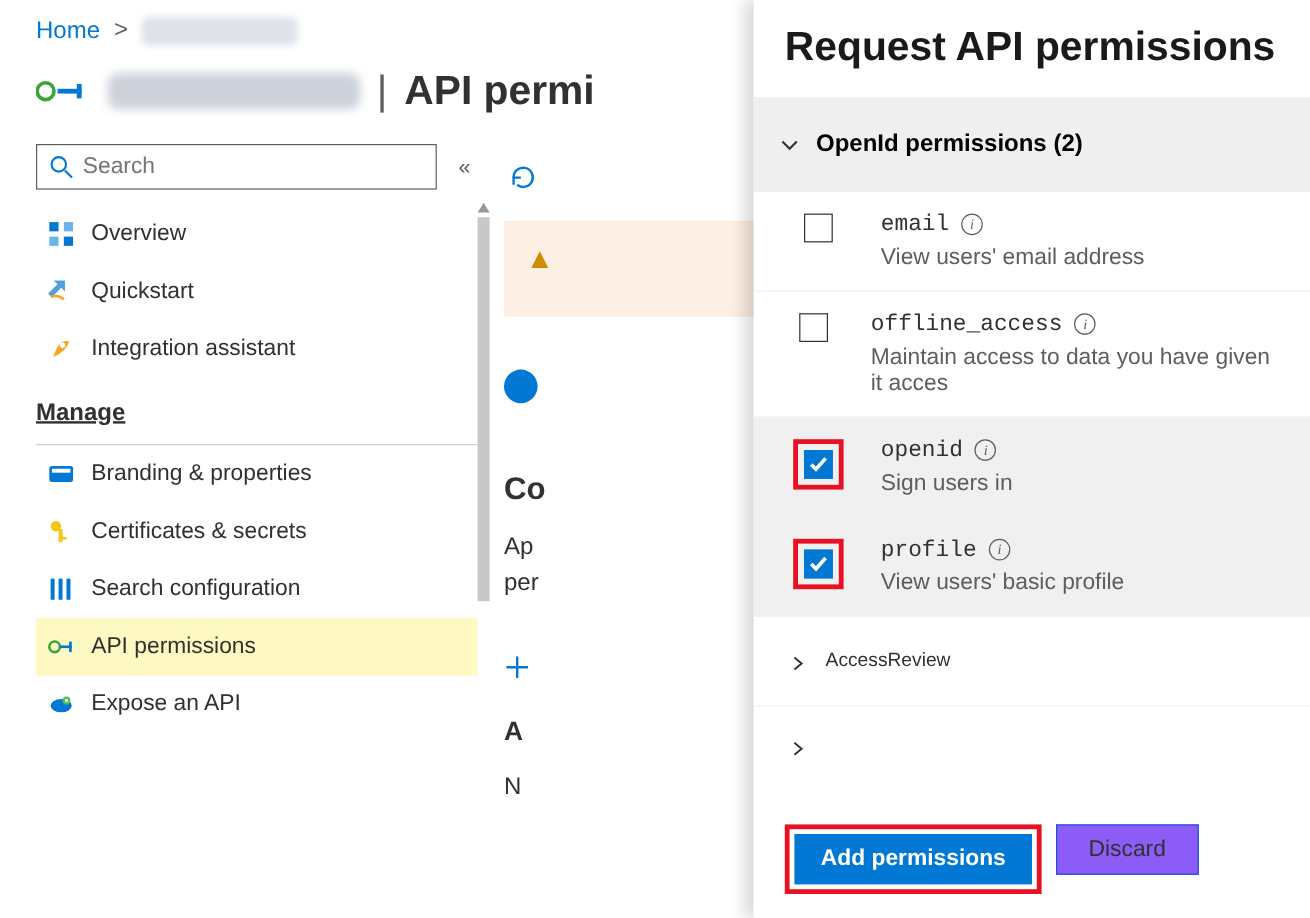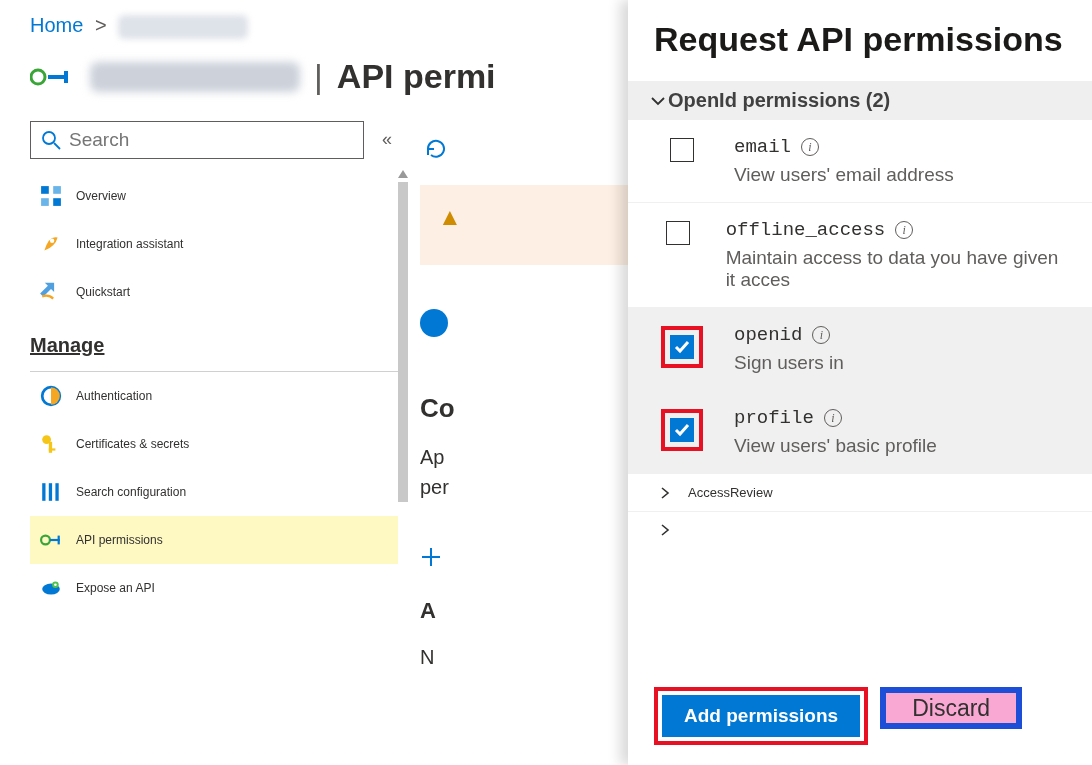--- a/index.html
+++ b/index.html
@@ -17,57 +17,57 @@
   .sidebar { width: 370px; flex-shrink: 0; position: relative; }
   .search-row { display: flex; align-items: center; gap: 10px; margin-bottom: 12px; }
   .search-box { flex: 1; border: 1px solid #605e5c; height: 38px; display: flex; align-items: center; padding: 0 10px; gap: 8px; }
   .search-box input { border: none; outline: none; font-size: 19px; flex: 1; color: #8b5cf6; font-family: inherit; }
   .search-ico { width: 20px; height: 20px; }
   .collapse-chev { font-size: 18px; color: #605e5c; padding: 4px 8px; cursor: pointer; }
   .nav-items { position: relative; border-top:1px solid transparent; }
   .scrollbar-track { position: absolute; right: -8px; top: -2px; width: 10px; height: 560px; background:#fff; }
   .scrollbar-up { width:0;height:0;border-left:5px solid transparent;border-right:5px solid transparent;border-bottom:8px solid #999;margin-bottom:4px; }
   .scrollbar-thumb { width:10px;height:320px;background:#c8c8c8;border-radius:0; }
-  .nav-item { display: flex; align-items: center; gap: 14px; padding: 13px 10px; font-size: 12px; cursor: pointer; }
+  .nav-item { display: flex; align-items: center; gap: 14px; padding: 13px 10px; font-size: 19px; cursor: pointer; }
   .nav-item.selected { background: #fef9c3; }
   .nav-icon { width: 22px; height: 22px; display:flex; align-items:center; justify-content:center; }
   .section-label { padding: 18px 0 10px; font-size: 20px; font-weight: 600; color: #323130; text-decoration: underline; }
   .section-divider { border-top: 1px solid #d0d0d0; margin-top:4px; }
   .main-area { flex: 1; padding-top: 8px; font-size:20px; color:#323130; }
   .refresh-btn { color:#0078d4; display:flex; align-items:center; gap:8px; font-size:20px; padding:8px 4px;}
   .warning-box { background:#fdefe3; height:80px; margin-top:16px;}
   .warning-tri { color:#cf8c00; font-size:24px; padding:18px 0 0 18px;}
   .info-row { display:flex; align-items:center; gap:16px; margin-top:44px;}
   .info-dot { width:28px;height:28px;border-radius:50%;background:#0078d4; }
   .conf-heading{font-size:26px;font-weight:600;margin-top:56px;}
   .conf-text{font-size:20px;margin-top:18px;line-height:1.5;}
   .plus-row{display:flex;align-items:center;gap:10px;font-size:20px;color:#0078d4;margin-top:44px;}
   .api-heading{font-size:22px;font-weight:600;margin-top:30px;}
   
   .panel { position: absolute; top: 0; right: 0; width: 464px; height: 765px; background: #fff; box-shadow: -8px 0 12px rgba(0,0,0,0.15); display:flex; flex-direction:column; }
   .panel-title { padding: 20px 26px 22px; font-size: 34px; font-weight: 700; color: #1b1a19; }
-  .group-header { background: #efefef; padding: 8px 22px; font-size: 20px; font-weight: 600; display:flex; align-items:center; gap:2px; color:#404040; }
+  .group-header { background: #efefef; padding: 28px 22px; font-size: 20px; font-weight: 600; display:flex; align-items:center; gap:14px; color:#000000; }
   .chev { width:16px;height:16px; }
   .perm-row { display:flex; gap:22px; padding: 16px 20px 16px 24px; border-bottom:1px solid #f0f0f0; }
   .perm-row.sel { background:#f0f0f0;text-align:right; }
   .cb-wrap { width: 60px; display:flex; align-items:flex-start; justify-content:center; padding-top:2px;}
   .checkbox { width: 24px; height: 24px; border: 1px solid #323130; background:#fff; display:flex;align-items:center;justify-content:center; }
   .checkbox.checked { background:#0078d4; border-color:#0078d4; }
   .checkmark { stroke:#fff; stroke-width:3; fill:none; }
   .highlight-box { border: 4px solid #e81123; padding: 5px; }
   .perm-details { display:flex;flex-direction:column;gap:6px; }
   .perm-name-row { display:flex;align-items:center;gap:10px; }
   .perm-name { font-size: 19px; color:#323130;font-family:Liberation Mono, monospace; }
   .info-icon { width:18px;height:18px;border:1px solid #605e5c;border-radius:50%;font-size:12px;display:flex;align-items:center;justify-content:center;color:#605e5c;font-style:italic;font-family:Georgia,serif; }
   .perm-desc { font-size: 19px; color:#605e5c; }
-  .group-row-collapsed { display:flex;align-items:flex-end;gap:16px;padding:11px 30px;font-size:13px;font-weight:400; border-bottom:1px solid #f0f0f0;}
+  .group-row-collapsed { display:flex;align-items:flex-end;gap:16px;padding:28px 30px;font-size:16px;font-weight:400; border-bottom:1px solid #f0f0f0;}
   .chev-right{width:14px;height:14px;}
   .panel-footer { display:flex; gap:12px; padding:20px 26px; }
   .btn-primary { background:#0078d4;color:#fff;border:none;font-size:19px;font-weight:600;padding:0 22px;height:42px;cursor:pointer; }
-  .btn-secondary { background:#f9a8d4;color:#323130;border:6px solid #1d4ed8;font-size:23px;padding:0 26px;height:42px;cursor:pointer;font-weight:400; }
+  .btn-secondary { background:#8b5cf6;color:#323130;border:1px solid #1d4ed8;font-size:19px;padding:0 26px;height:42px;cursor:pointer;font-weight:400; }
   .footer-highlight { border:4px solid #e81123; padding:4px; display:inline-block; }
 </style>
 </head>
 <body>
 
 <div class="breadcrumb">
   <a>Home</a>
   <span class="sep">&gt;</span>
   <span class="blur-pill"></span>
 </div>
@@ -115,47 +115,47 @@
               <rect x="12" y="1" width="7" height="7" fill="#69b4e8"></rect>
               <rect x="1" y="12" width="7" height="7" fill="#69b4e8"></rect>
               <rect x="12" y="12" width="7" height="7" fill="#0078d4"></rect>
             </svg>
           </span>
         <span>Overview</span>
       </div>
       <div class="nav-item">
         <span class="nav-icon">
             <svg viewBox="0 0 20 20">
+              <path d="M6 2 l6 6 h-4 v10 h-4 v-10 h-4 z" fill="#50a0e0" transform="rotate(45 10 10)"></path>
+              <path d="M2 14 q6 -2 10 2" stroke="#f5a623" stroke-width="2" fill="none"></path>
+            </svg>
+          </span>
+        <span>Quickstart</span>
+      </div>
+      <div class="nav-item">
+        <span class="nav-icon">
+            <svg viewBox="0 0 20 20">
               <path d="M4 16 q4 -14 12 -12 q-2 8 -12 12z" fill="#f5a623"></path>
               <circle cx="11" cy="7" r="2" fill="#fff"></circle>
             </svg>
           </span>
         <span>Integration assistant</span>
       </div>
-      <div class="nav-item">
-        <span class="nav-icon">
-            <svg viewBox="0 0 20 20">
-              <path d="M6 2 l6 6 h-4 v10 h-4 v-10 h-4 z" fill="#50a0e0" transform="rotate(45 10 10)"></path>
-              <path d="M2 14 q6 -2 10 2" stroke="#f5a623" stroke-width="2" fill="none"></path>
-            </svg>
-          </span>
-        <span>Quickstart</span>
-      </div>
 
       <div class="section-label">Manage</div>
       <div class="section-divider"></div>
 
       <div class="nav-item">
         <span class="nav-icon">
             <svg viewBox="0 0 20 20">
-              <circle cx="10" cy="10" r="8" fill="none" stroke="#0078d4" stroke-width="2.5"></circle>
-              <path d="M10 2 a8 8 0 0 1 0 16" fill="#f5a623"></path>
-            </svg>
-          </span>
-        <span>Authentication</span>
+              <rect x="1" y="4" width="18" height="12" rx="2" fill="#0078d4"></rect>
+              <rect x="3" y="6" width="14" height="3" fill="#fff"></rect>
+            </svg>
+          </span>
+        <span>Branding &amp; properties</span>
       </div>
       <div class="nav-item">
         <span class="nav-icon">
             <svg viewBox="0 0 20 20">
               <circle cx="6" cy="6" r="4" fill="#f5c518"></circle>
               <rect x="8" y="8" width="3" height="10" fill="#f5c518"></rect>
               <rect x="8" y="14" width="6" height="2" fill="#f5c518"></rect>
             </svg>
           </span>
         <span>Certificates &amp; secrets</span>

